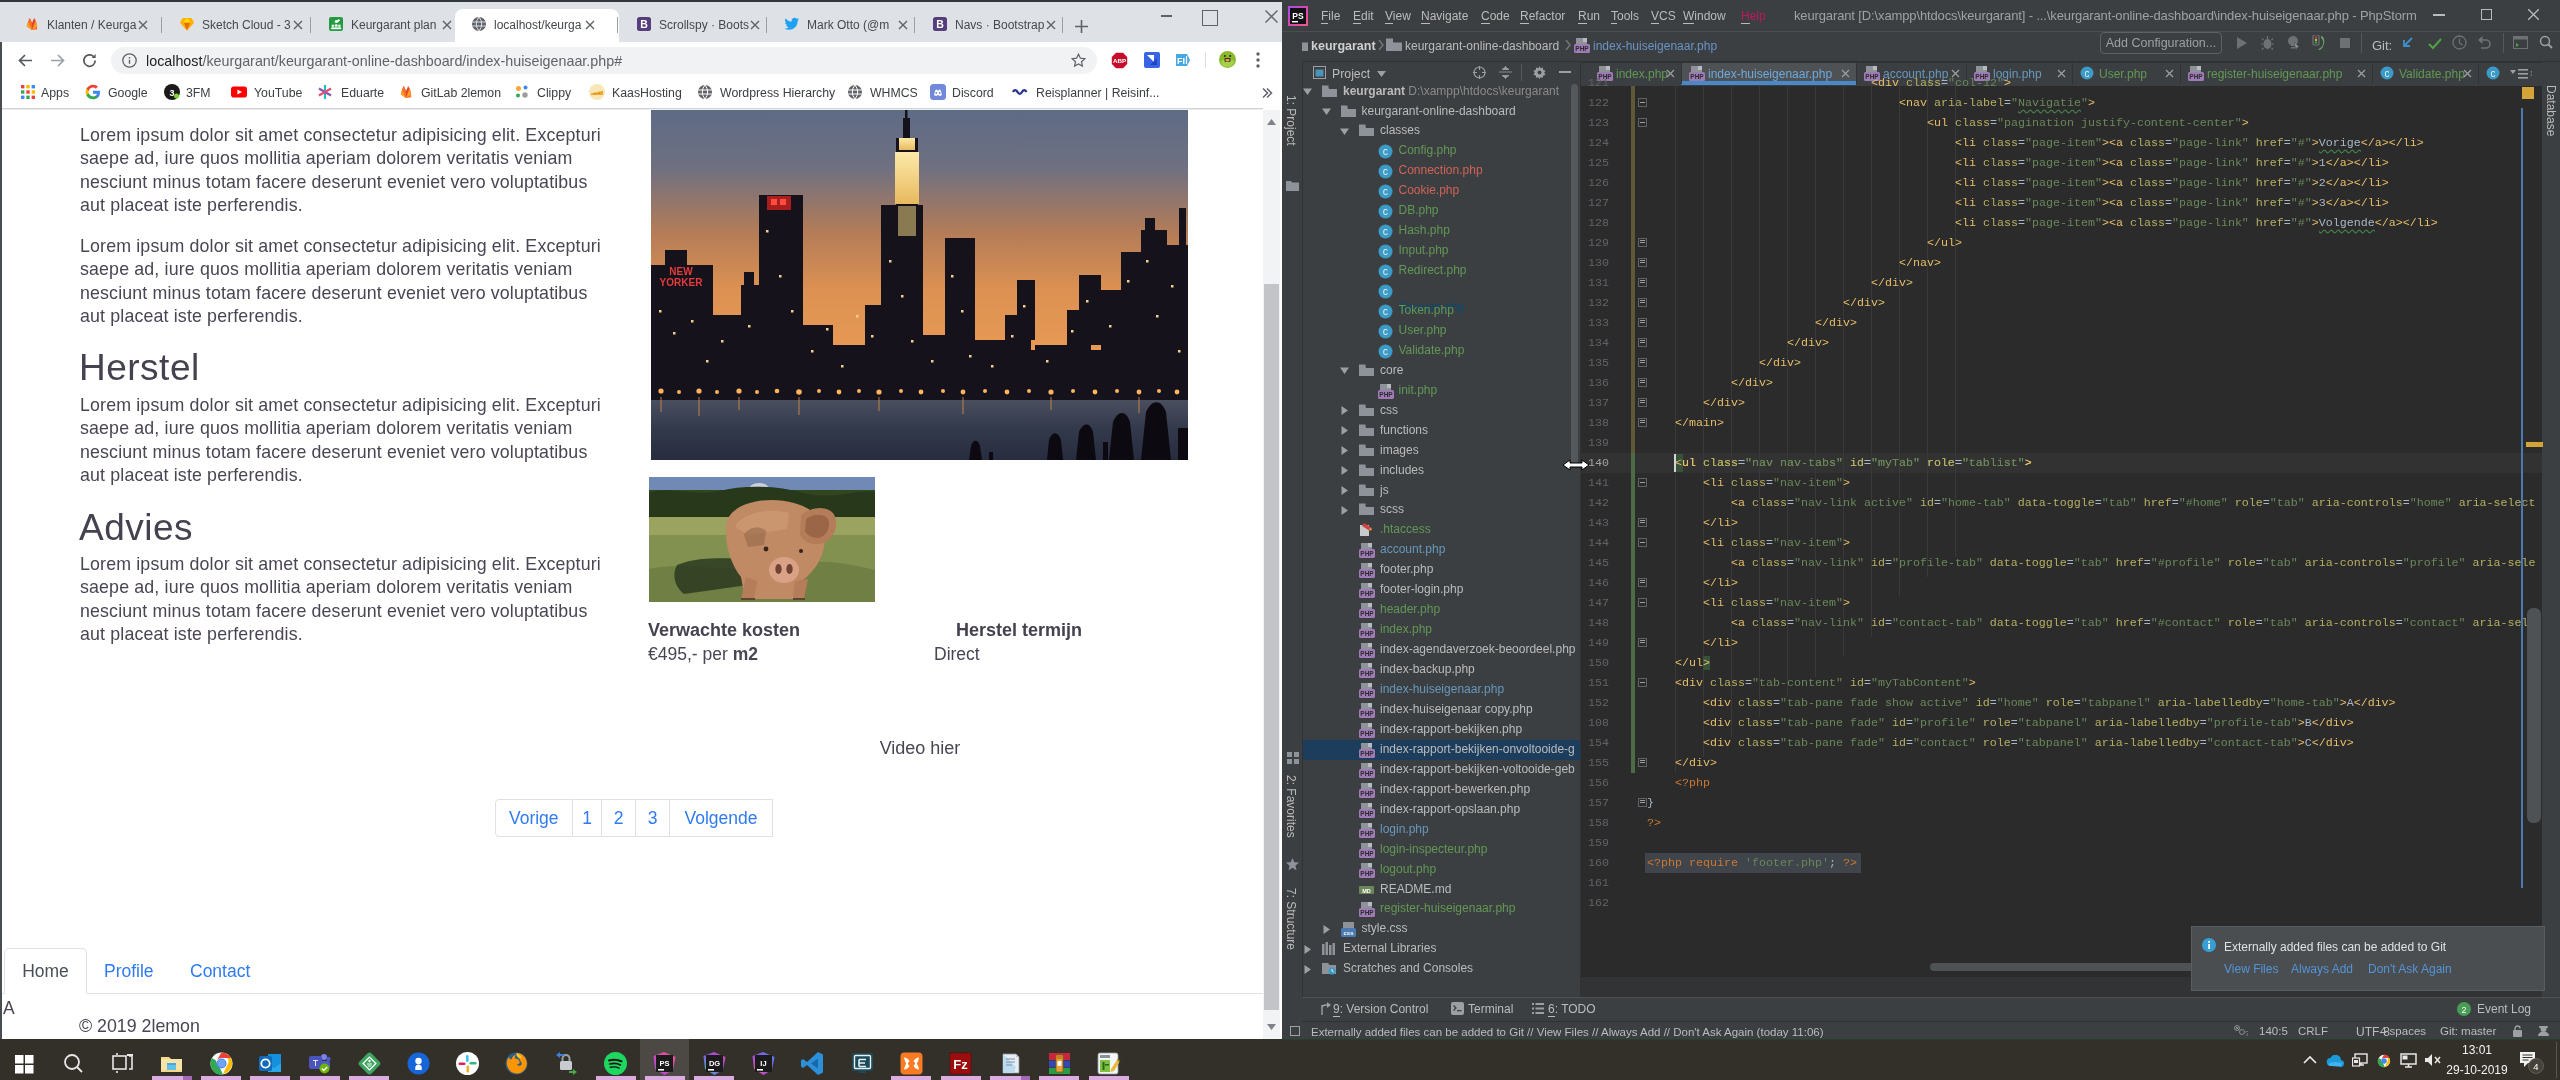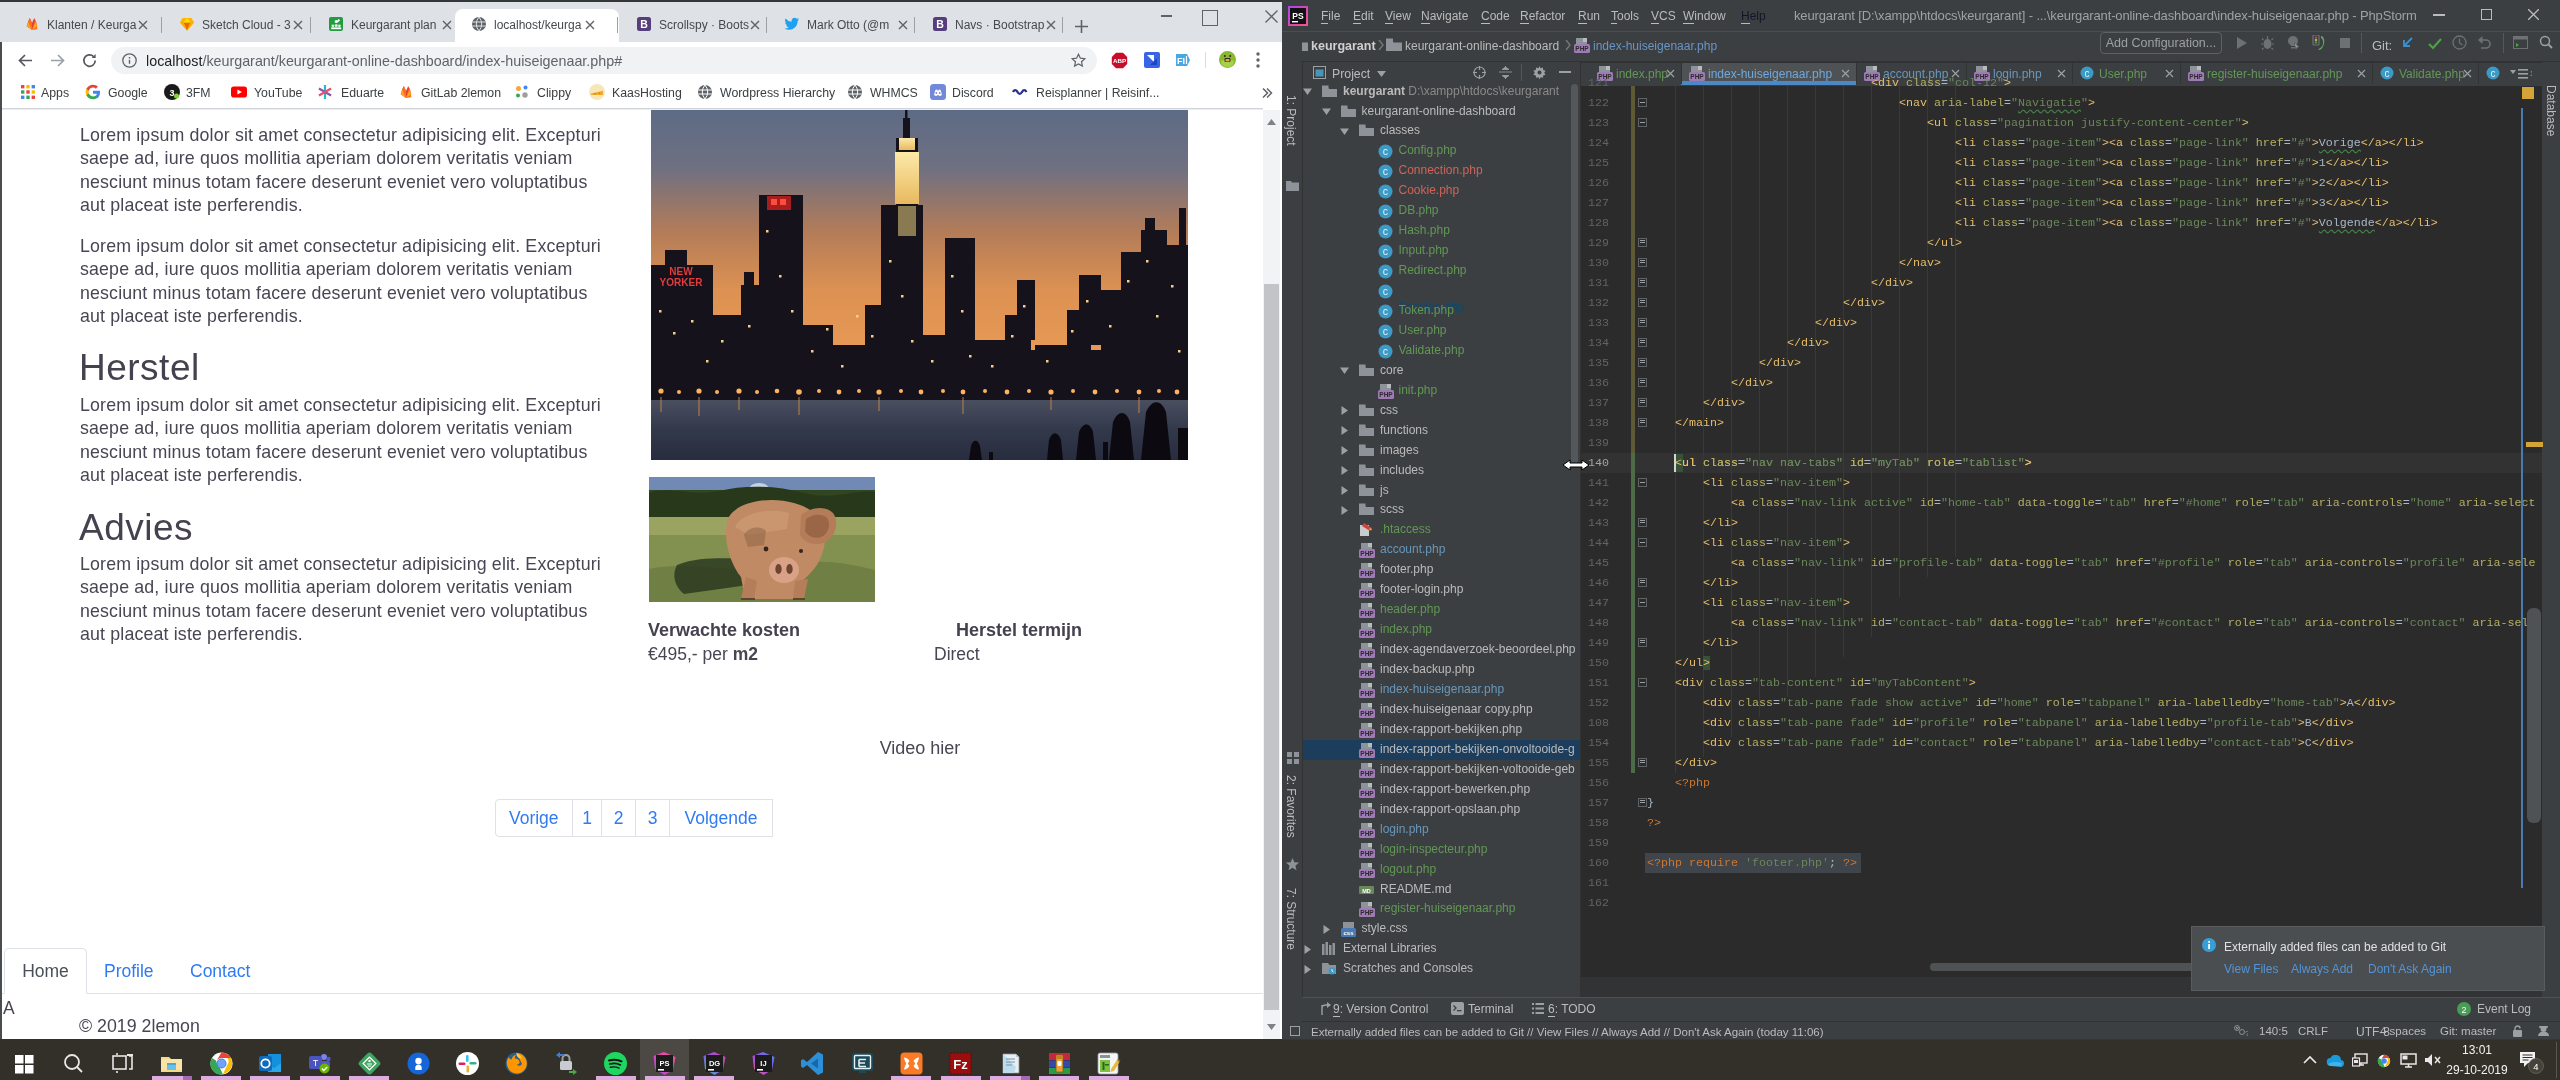--- a/index.html
+++ b/index.html
@@ -500,21 +500,21 @@
 <div class="a" style="left:1321px;top:9px;font-size:12px;color:#bbbbbb"><u style="text-decoration:none;border-bottom:1px solid #bbb">F</u>ile</div>
 <div class="a" style="left:1353px;top:9px;font-size:12px;color:#bbbbbb"><u style="text-decoration:none;border-bottom:1px solid #bbb">E</u>dit</div>
 <div class="a" style="left:1385px;top:9px;font-size:12px;color:#bbbbbb"><u style="text-decoration:none;border-bottom:1px solid #bbb">V</u>iew</div>
 <div class="a" style="left:1421px;top:9px;font-size:12px;color:#bbbbbb"><u style="text-decoration:none;border-bottom:1px solid #bbb">N</u>avigate</div>
 <div class="a" style="left:1481px;top:9px;font-size:12px;color:#bbbbbb"><u style="text-decoration:none;border-bottom:1px solid #bbb">C</u>ode</div>
 <div class="a" style="left:1520px;top:9px;font-size:12px;color:#bbbbbb"><u style="text-decoration:none;border-bottom:1px solid #bbb">R</u>efactor</div>
 <div class="a" style="left:1578px;top:9px;font-size:12px;color:#bbbbbb"><u style="text-decoration:none;border-bottom:1px solid #bbb">R</u>un</div>
 <div class="a" style="left:1611px;top:9px;font-size:12px;color:#bbbbbb"><u style="text-decoration:none;border-bottom:1px solid #bbb">T</u>ools</div>
 <div class="a" style="left:1651px;top:9px;font-size:12px;color:#bbbbbb"><u style="text-decoration:none;border-bottom:1px solid #bbb">V</u>CS</div>
 <div class="a" style="left:1683px;top:9px;font-size:12px;color:#bbbbbb"><u style="text-decoration:none;border-bottom:1px solid #bbb">W</u>indow</div>
-<div class="a" style="left:1741px;top:9px;font-size:12px;color:#0f172a"><u style="text-decoration:none;border-bottom:1px solid #bbb">H</u>elp</div>
+<div class="a" style="left:1741px;top:9px;font-size:12px;color:#be185d"><u style="text-decoration:none;border-bottom:1px solid #bbb">H</u>elp</div>
 <div class="a" style="left:1794px;top:8px;font-size:13px;color:#9da2a6;letter-spacing:-0.13px">keurgarant [D:\xampp\htdocs\keurgarant] - ...\keurgarant-online-dashboard\index-huiseigenaar.php - PhpStorm</div>
 <div class="a" style="left:2433px;top:14px;width:12px;height:1.5px;background:#bbbbbb"></div>
 <div class="a" style="left:2481px;top:9px;width:11px;height:11px;border:1.5px solid #bbbbbb"></div>
 <svg class="a" style="left:2528px;top:9px" width="11" height="11" viewBox="0 0 11 11">
       <path d="M0 0l11 11M11 0L0 11" stroke="#bbbbbb" stroke-width="1.3"></path>
     </svg>
 <div class="a" style="left:1282px;top:31px;width:1278px;height:1px;background:#4b4e50"></div>
 <div class="a" style="left:1292px;top:38px">
       <svg width="16" height="13" viewBox="0 0 16 13">
         <path d="M0 2.5h6l1.5 2H16v8.5H0z" fill="#8d9398"></path>

